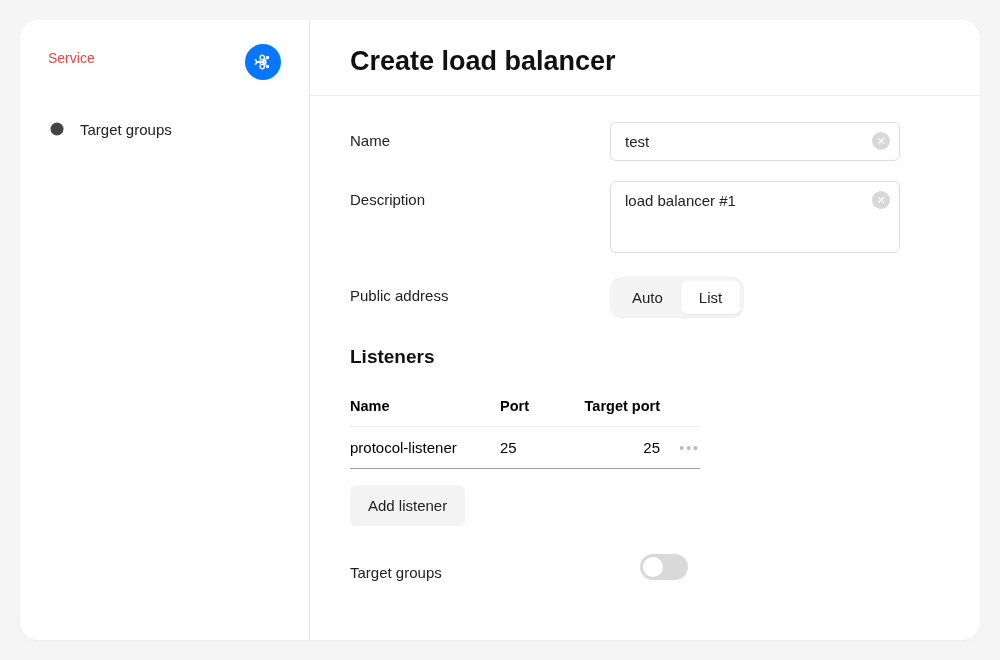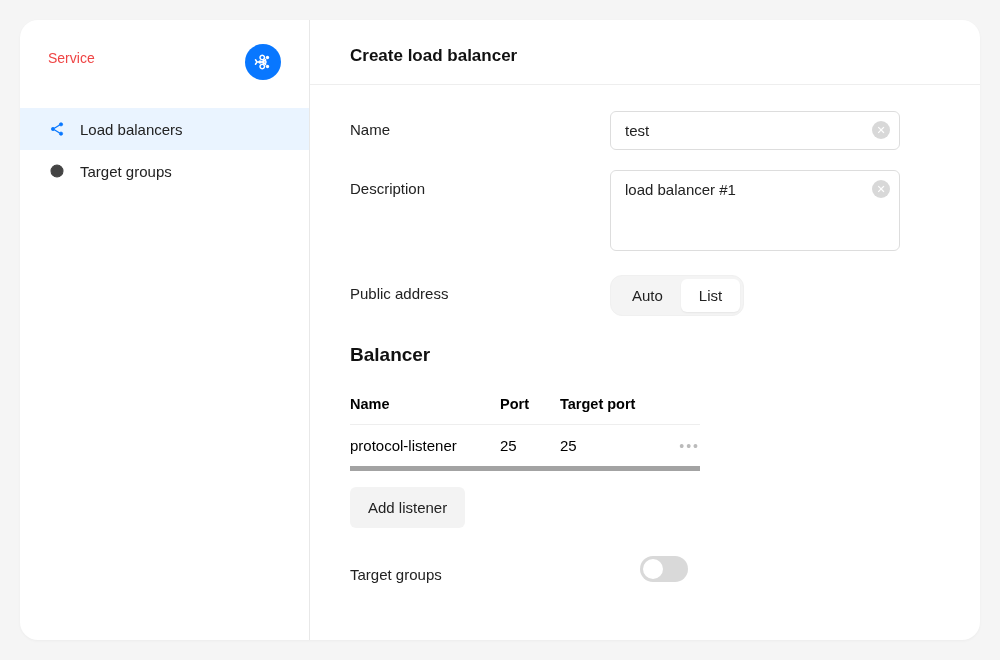--- a/index.html
+++ b/index.html
@@ -78,21 +78,21 @@
 }
 .nav-item.active .nav-icon svg { fill: #0877ff; stroke:#0877ff;}
 .nav-item .nav-icon svg { fill: #444; stroke:#444; }
 
 .main {
   flex: 1;
   padding: 26px 40px 0 40px;
   overflow: hidden;
 }
 .page-title {
-  font-size: 17px;
+  font-size: 27px;
   font-weight: 700;
   color: #111;
   margin-bottom: 18px;
 }
 .hr {
   border: none;
   border-top: 1px solid #eee;
   margin: 0 -40px 26px -40px;
 }
 .form-row {
@@ -116,21 +116,21 @@
 .input {
   width: 100%;
   border: 1px solid #ddd;
   border-radius: 6px;
   padding: 10px 36px 10px 14px;
   font-size: 15px;
   color: #222;
   font-family: inherit;
 }
 textarea.input {
-  height: 81px;
+  height: 72px;
   resize: none;
 }
 .clear-btn {
   position: absolute;
   right: 10px;
   top: 10px;
   width: 18px;
   height: 18px;
   border-radius: 50%;
   background: #d8d8d8;
@@ -174,26 +174,26 @@
   align-items: center;
   padding: 12px 0;
 }
 .thead {
   font-weight: 600;
   font-size: 14.5px;
   border-bottom: 1px solid #eee;
 }
 .trow {
   font-size: 15px;
-  border-bottom: 5px solid #a3a3a3;
+  border-bottom: 1px solid #a3a3a3;
   position: relative;
 }
 .col-name { width: 150px; }
 .col-port { width: 60px; }
-.col-tport { width: 100px; }
+.col-tport { width: 100px; text-align: right; }
 .row-actions {
   margin-left: auto;
   color: #bbb;
   letter-spacing: 2px;
   cursor: pointer;
   font-size: 14px;
 }
 .btn {
   background: #f3f3f3;
   border: none;
@@ -236,31 +236,20 @@
         <svg width="18" height="18" viewBox="0 0 24 24">
             <path d="M4 12h6M4 12l-2-3m2 3l-2 3M14 6a3 3 0 110-0.01zM14 18a3 3 0 110-0.01zM10 12h2m2-6v0m0 12v0M12 12a2 2 0 104 0 2 2 0 00-4 0z" stroke="#fff" stroke-width="2" fill="none" stroke-linecap="round"></path>
             <circle cx="18" cy="6" r="2.2"></circle>
             <circle cx="18" cy="18" r="2.2"></circle>
             <circle cx="8" cy="12" r="2.2"></circle>
             <path d="M10 12h4m2-4l-4 4m4 4l-4-4" stroke="#fff" stroke-width="1.8" fill="none"></path>
           </svg>
       </div>
     </div>
     <nav class="nav">
-      <div class="nav-item active">
-        <span class="nav-icon">
-          <svg width="16" height="16" viewBox="0 0 24 24">
-              <circle cx="18" cy="5" r="2.5"></circle>
-              <circle cx="18" cy="19" r="2.5"></circle>
-              <circle cx="6" cy="12" r="2.5"></circle>
-              <path d="M8 11l8-5M8 13l8 5" stroke-width="1.8" fill="none"></path>
-            </svg>
-        </span>
-        <span>Load balancers</span>
-      </div>
       <div class="nav-item">
         <span class="nav-icon">
           <svg width="16" height="16" viewBox="0 0 24 24" fill="none">
               <circle cx="12" cy="12" r="9" stroke-width="1.6"></circle>
               <circle cx="12" cy="12" r="5" stroke-width="1.6"></circle>
               <circle cx="12" cy="12" r="1.6" fill="#444" stroke="none"></circle>
             </svg>
         </span>
         <span>Target groups</span>
       </div>
@@ -290,21 +279,21 @@
     <div class="form-row">
       <div class="form-label">Public address</div>
       <div class="form-control">
         <div class="seg">
           <div class="seg-btn">Auto</div>
           <div class="seg-btn selected">List</div>
         </div>
       </div>
     </div>
 
-    <h2 class="section-title">Balancer</h2>
+    <h2 class="section-title">Listeners</h2>
 
     <div class="table">
       <div class="thead">
         <div class="col-name">Name</div>
         <div class="col-port">Port</div>
         <div class="col-tport">Target port</div>
       </div>
       <div class="trow">
         <div class="col-name">protocol-listener</div>
         <div class="col-port">25</div>

